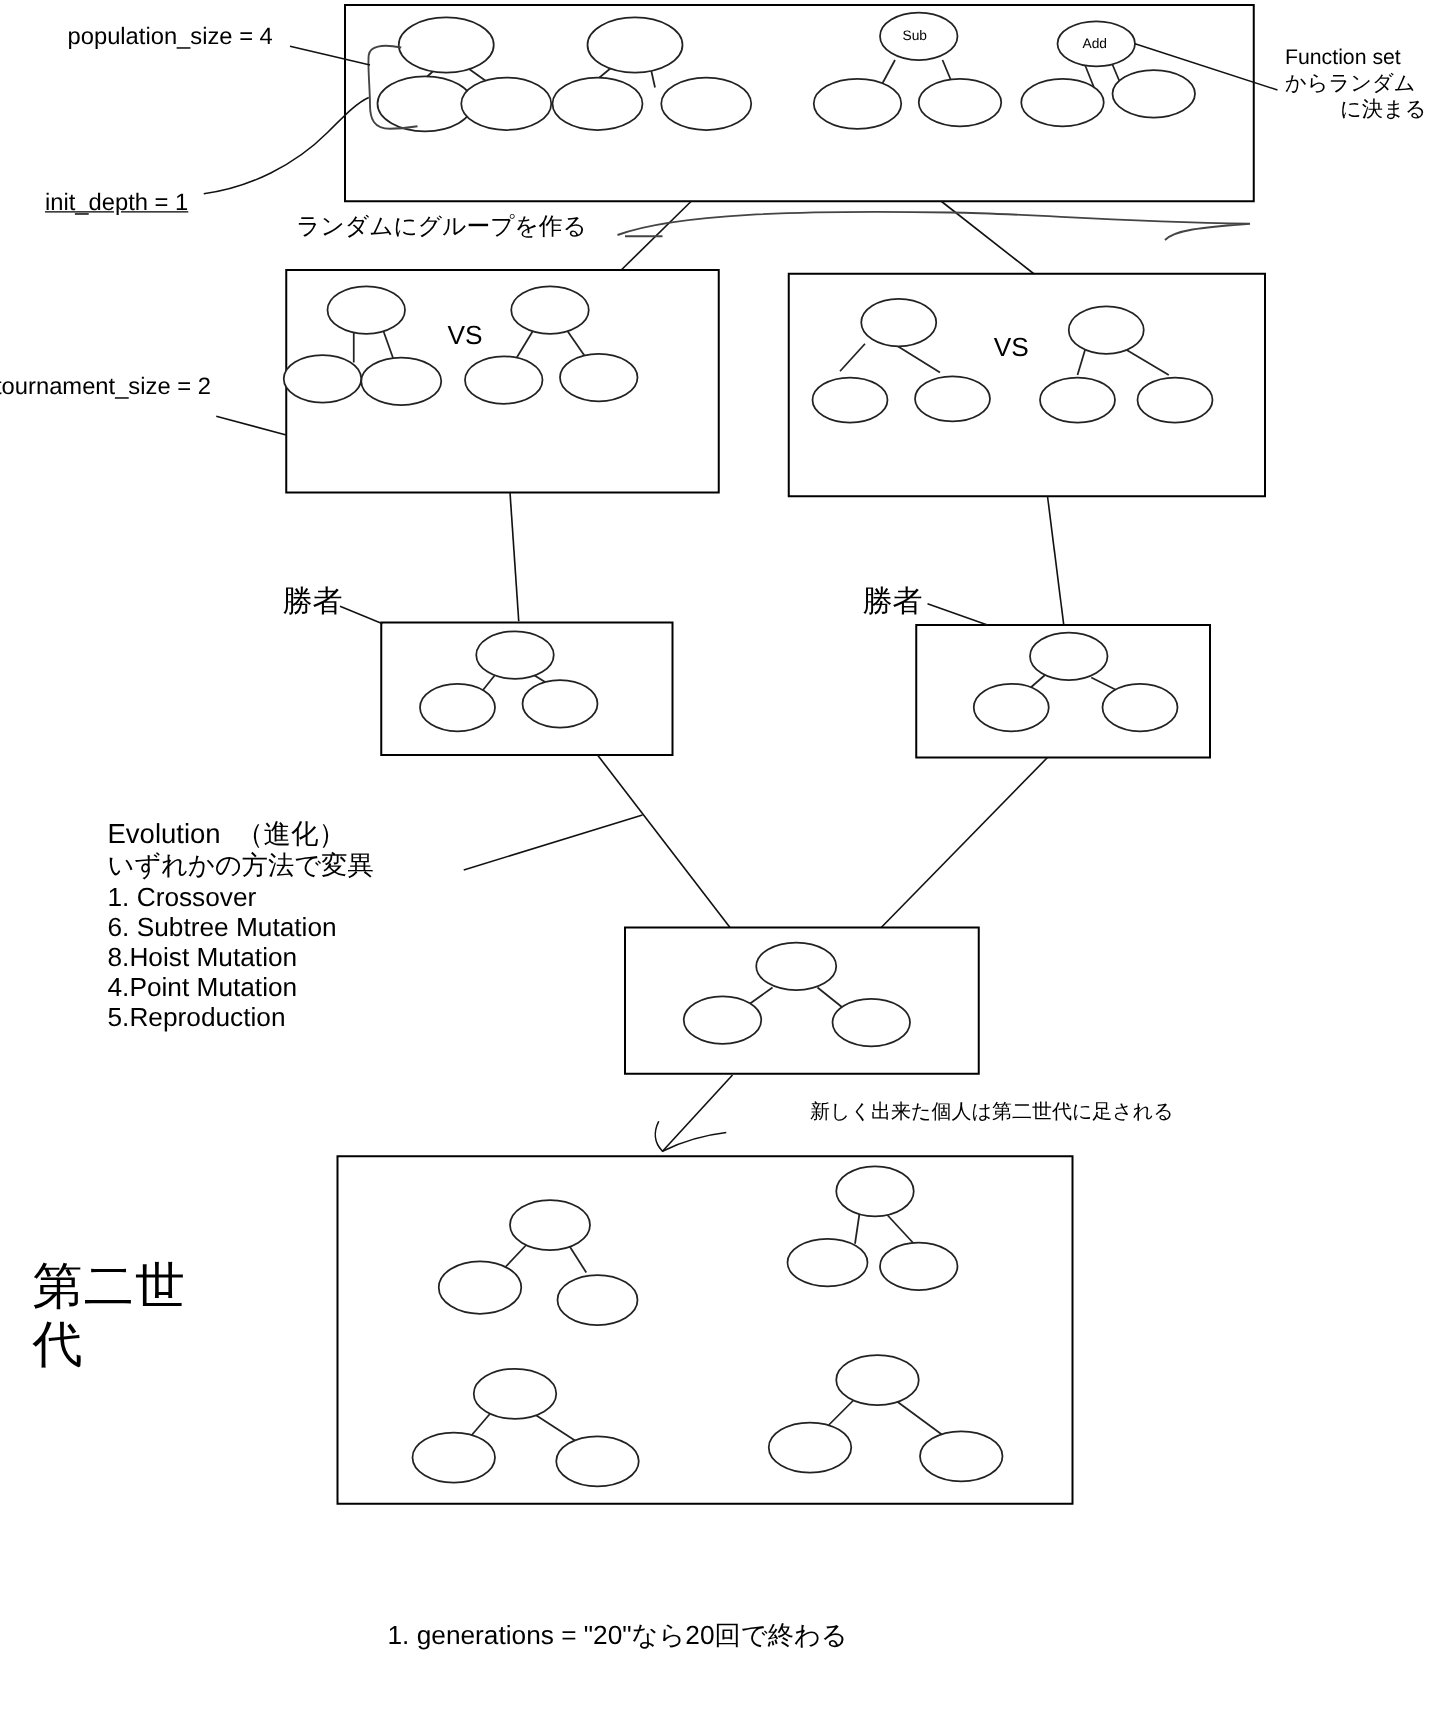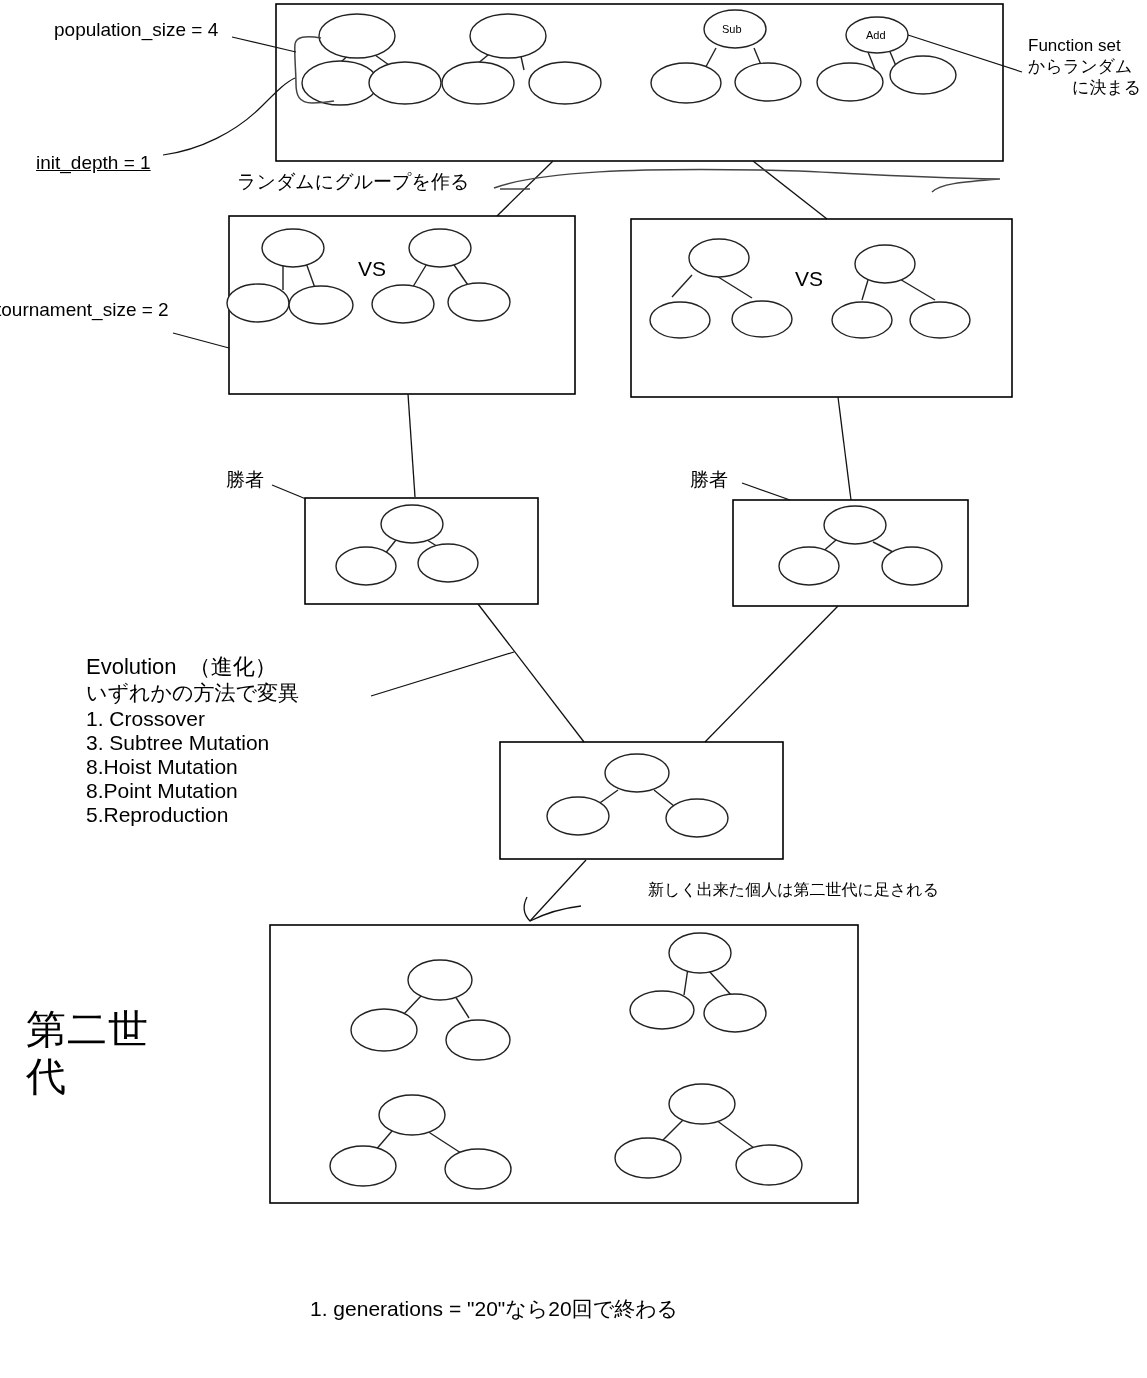--- a/index.html
+++ b/index.html
@@ -41,21 +41,21 @@
     font-family: "Liberation Sans", sans-serif;
     line-height: 1.0;
   }
   .t-param      { font-size: 19px; }
   .t-gen-big    { font-size: 40px; letter-spacing: 1px; }
   .t-gen-big2   { font-size: 40px; line-height: 1.08; letter-spacing: 1px; }
   .t-jp         { font-size: 19px; }
   .t-funcset    { font-size: 17px; line-height: 1.22; }
   .t-vs         { font-size: 21px; }
   .t-nodelabel  { font-size: 11px; }
-  .t-winner     { font-size: 19px; }
+  .t-winner     { font-size: 24px; }
   .t-evo-head   { font-size: 22px; line-height: 1.12; }
   .t-evo-item   { font-size: 21px; line-height: 1.15; }
   .t-note       { font-size: 16px; }
   .t-footer     { font-size: 21px; line-height: 1.0; }
 </style>
 </head>
 <body>
 
 <div id="diagram-root">
 
@@ -239,23 +239,23 @@
 
   <div class="txt t-vs" style="left:358px; top:258px;">VS</div>
   <div class="txt t-vs" style="left:795px; top:268px;">VS</div>
 
   <div class="txt t-winner" style="left:226px; top:470px;">勝者</div>
   <div class="txt t-winner" style="left:690px; top:470px;">勝者</div>
 
   <div class="txt t-evo-head" style="left:86px; top:655px;">Evolution  （進化）</div>
   <div class="txt t-evo-item" style="left:86px; top:681px;">いずれかの方法で変異</div>
   <div class="txt t-evo-item" style="left:86px; top:707px;">1. Crossover</div>
-  <div class="txt t-evo-item" style="left:86px; top:731px;">3. Subtree Mutation</div>
+  <div class="txt t-evo-item" style="left:86px; top:731px;">6. Subtree Mutation</div>
   <div class="txt t-evo-item" style="left:86px; top:755px;">8.Hoist Mutation</div>
-  <div class="txt t-evo-item" style="left:86px; top:779px;">8.Point Mutation</div>
+  <div class="txt t-evo-item" style="left:86px; top:779px;">4.Point Mutation</div>
   <div class="txt t-evo-item" style="left:86px; top:803px;">5.Reproduction</div>
 
   <div class="txt t-note" style="left:648px; top:882px;">新しく出来た個人は第二世代に足される</div>
 
   <div class="txt t-gen-big2" style="left:26px; top:1008px;">第二世</div>
   <div class="txt t-gen-big2" style="left:26px; top:1055px;">代</div>
 
   <div class="txt t-footer" style="left:310px; top:1298px;">1. generations = "20"なら20回で終わる</div>
 
 </div>

